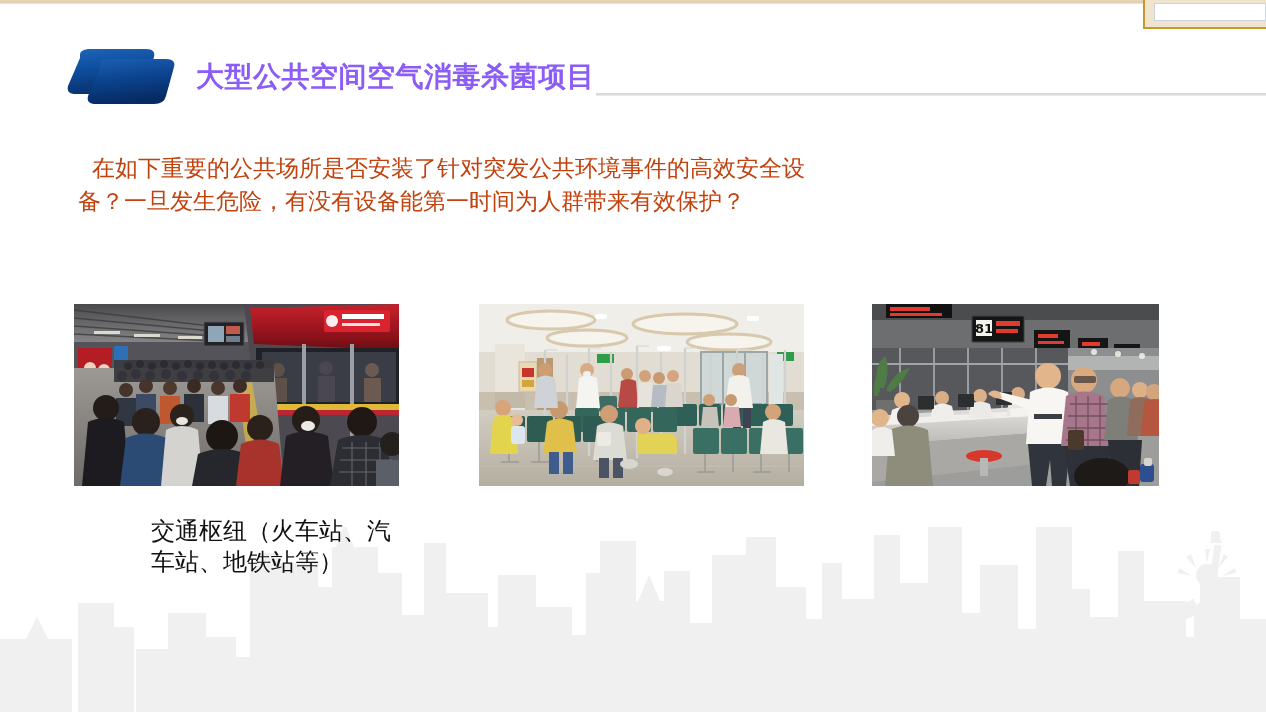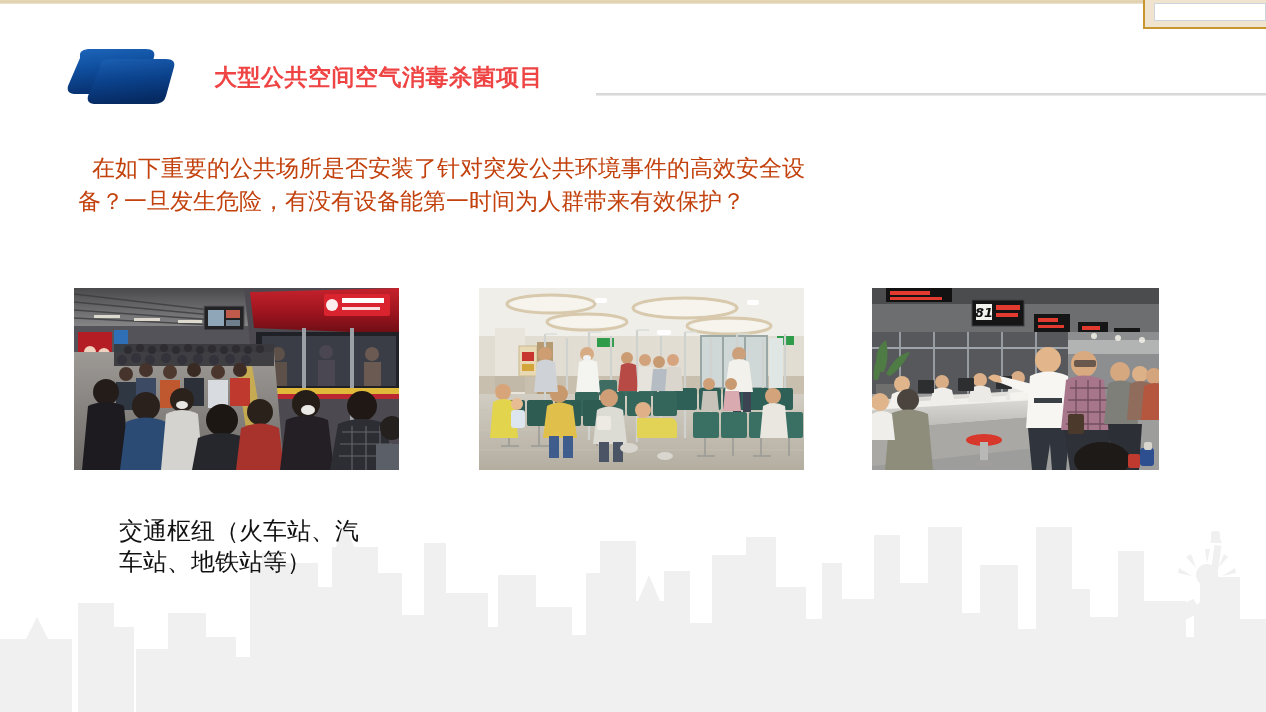--- a/index.html
+++ b/index.html
@@ -72,24 +72,24 @@
   }
   .logo-mark {
     position: relative;
     width: 116px;
     height: 62px;
     flex: 0 0 auto;
   }
   .logo-mark svg { display: block; }
 
   .slide-title {
-    margin-left: 32px;
-    font-size: 23px;
+    margin-left: 14px;
+    font-size: 28px;
     font-weight: bold;
-    color: #ef4444;
+    color: #8b5cf6;
     letter-spacing: 0.5px;
     white-space: nowrap;
     text-shadow:
        1px 0 0 #ffffff, -1px 0 0 #ffffff,
        0 1px 0 #ffffff, 0 -1px 0 #ffffff,
        1px 1px 0 #ffffff, -1px -1px 0 #ffffff;
   }
 
   .title-rule {
     position: absolute;
@@ -109,43 +109,43 @@
     font-size: 23px;
     line-height: 1.42;
     color: #c2410c;
     text-indent: 14px;
   }
 
   
   .photo-row {
     position: absolute;
     left: 0;
-    top: 288px;
+    top: 304px;
     width: 1266px;
     height: 182px;
-    font-style: italic;
   }
   .photo {
     position: absolute;
     top: 0;
     height: 182px;
     overflow: hidden;
     background: #2a2a2a;
   }
   .photo-1 { left: 74px;  width: 325px; }
   .photo-2 { left: 479px; width: 325px; }
   .photo-3 { left: 872px; width: 287px; }
   .photo svg { display: block; width: 100%; height: 100%; }
 
   
   .caption {
     position: absolute;
     font-size: 24px;
     line-height: 1.3;
     color: #111111;
+    margin-left: 32px;
   }
   .caption-1 { left: 119px; top: 516px; width: 260px; }
   .caption-2 { left: 615px; top: 516px; width: 260px; }
   .caption-3 { left: 913px; top: 516px; width: 300px; white-space: nowrap; }
 </style>
 </head>
 <body>
 
 <div id="slide">
 

